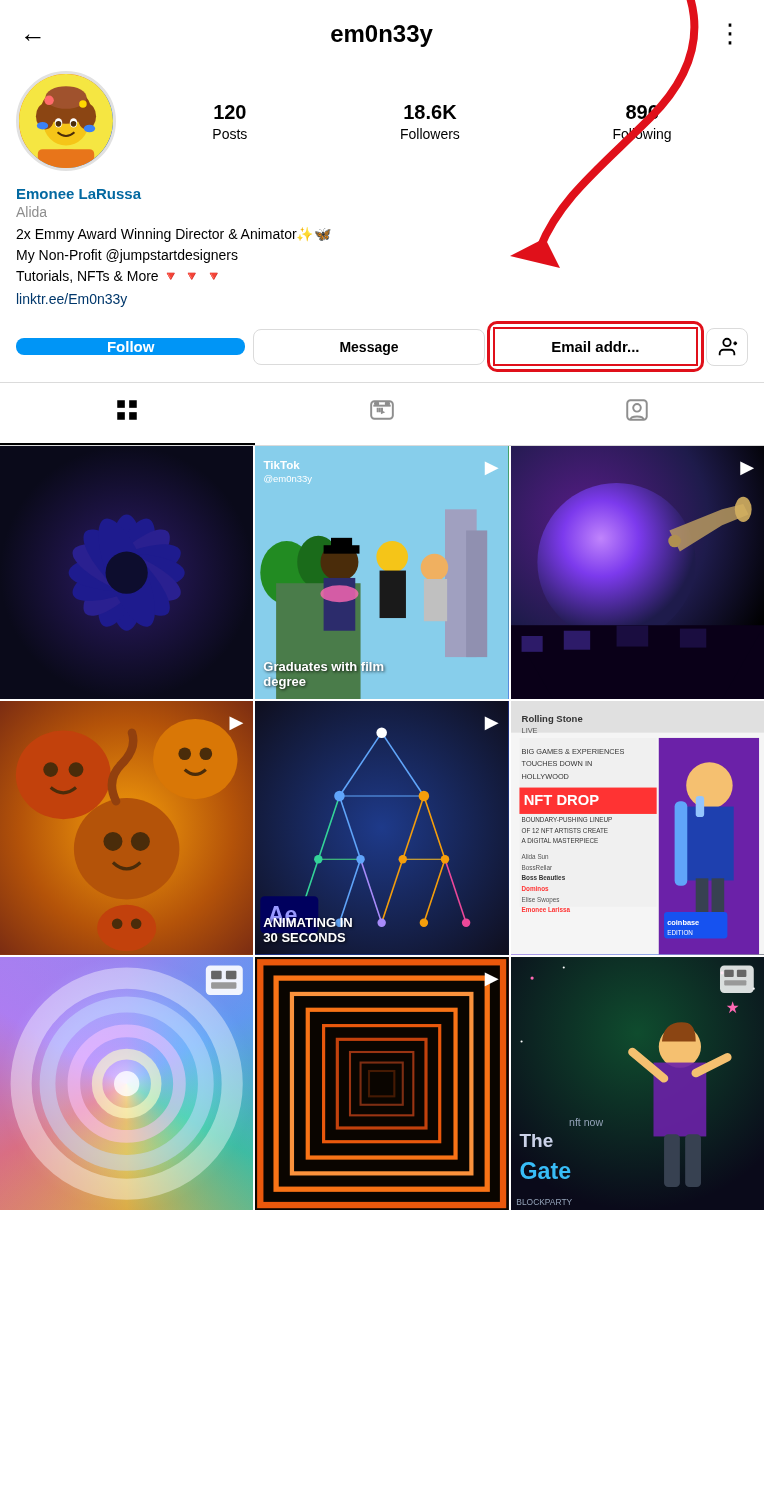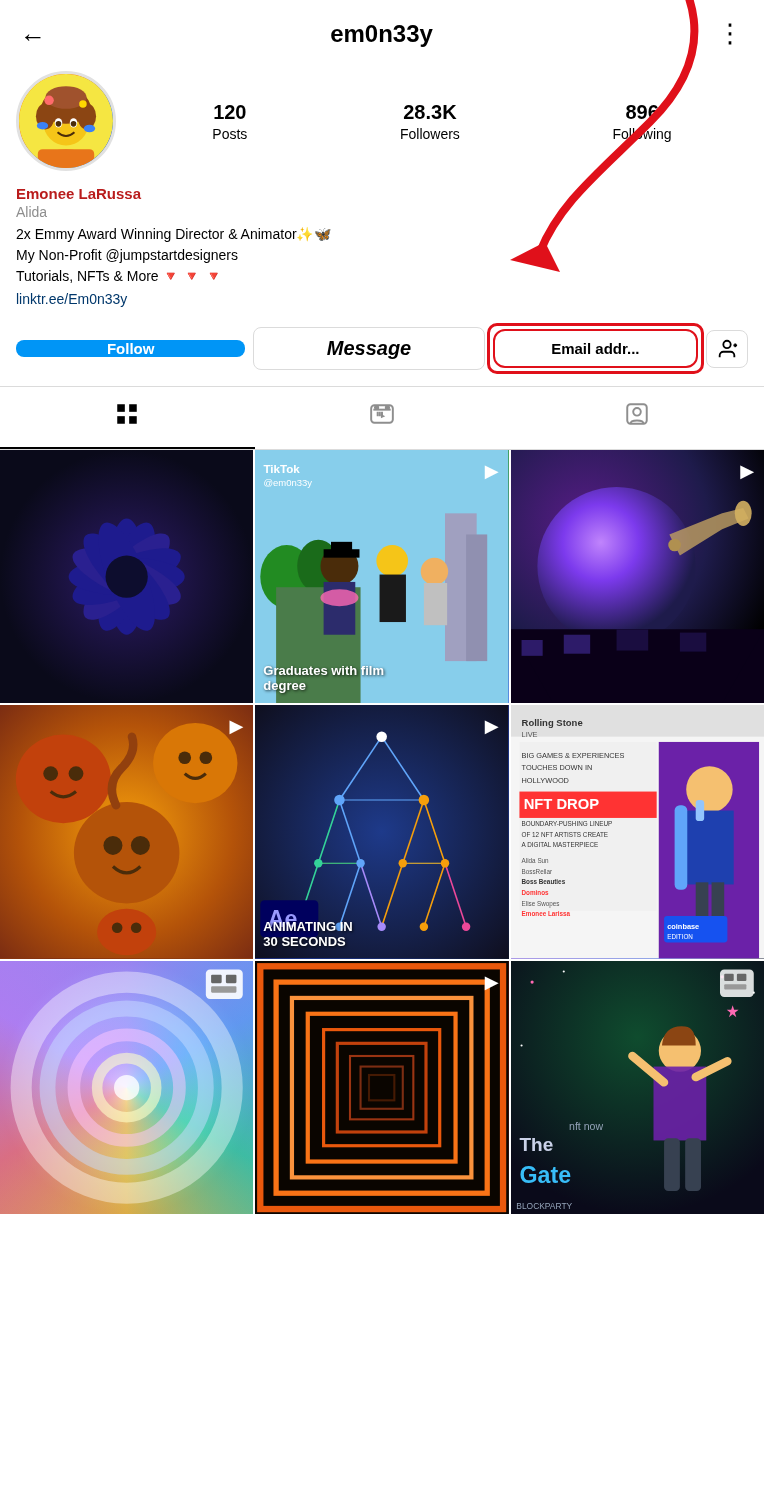--- a/index.html
+++ b/index.html
@@ -81,21 +81,21 @@
       color: #000;
     }
 
     
     .bio-section {
       padding: 0 16px 12px 16px;
     }
     .bio-name {
       font-size: 15px;
       font-weight: 700;
-      color: #b91c1c;
+      color: #0369a1;
       margin-bottom: 2px;
     }
     .bio-category {
       font-size: 14px;
       color: #8e8e8e;
       margin-bottom: 4px;
     }
     .bio-text {
       font-size: 14px;
       color: #000;
@@ -127,31 +127,30 @@
       cursor: pointer;
       min-width: 100px;
     }
     .btn-message {
       flex: 1;
       background: #fff;
       color: #000;
       border: 1.5px solid #dbdbdb;
       border-radius: 8px;
       padding: 9px 12px;
-      font-size: 20px;
+      font-size: 14px;
       font-weight: 600;
       cursor: pointer;
-      font-style: italic;
     }
     .btn-email {
       flex: 1;
       background: #fff;
       color: #000;
       border: 2.5px solid #e0101a;
-      border-radius: 12px;
+      border-radius: 0;
       padding: 9px 12px;
       font-size: 15px;
       font-weight: 600;
       cursor: pointer;
       position: relative;
     }
     .btn-person {
       width: 42px;
       height: 38px;
       background: #fff;
@@ -302,21 +301,21 @@
         <ellipse cx="75" cy="58" rx="6" ry="4" fill="#3b82f6"></ellipse>
       </svg>
     </div>
 
     <div class="stats-row">
       <div class="stat-item">
         <span class="stat-number">120</span>
         <span class="stat-label">Posts</span>
       </div>
       <div class="stat-item">
-        <span class="stat-number">28.3K</span>
+        <span class="stat-number">18.6K</span>
         <span class="stat-label">Followers</span>
       </div>
       <div class="stat-item">
         <span class="stat-number">896</span>
         <span class="stat-label">Following</span>
       </div>
     </div>
   </div>
 </div>
 

